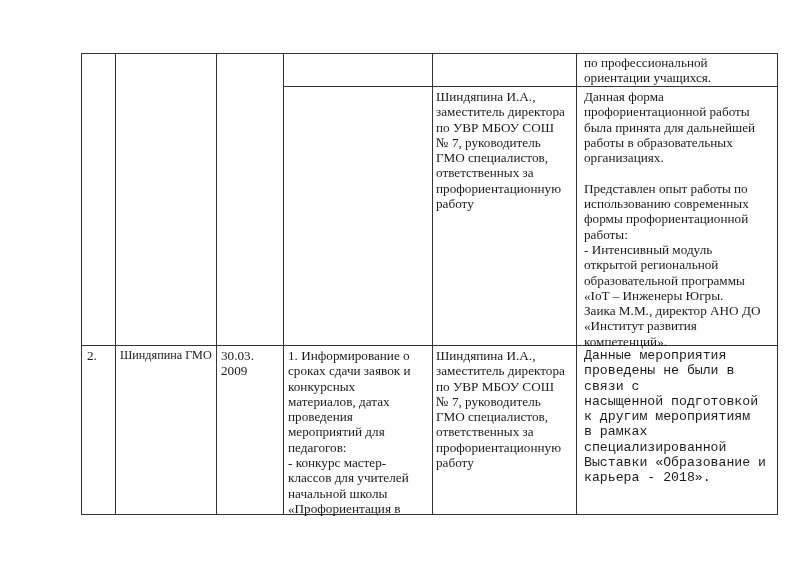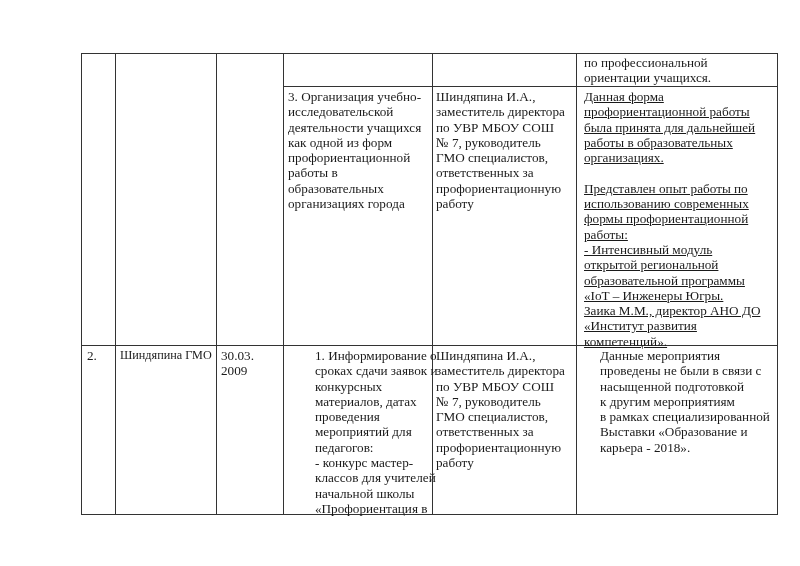--- a/index.html
+++ b/index.html
@@ -25,37 +25,29 @@
   <div class="vline" style="left:115px; top:53px; height:462px;"></div>
   <div class="vline" style="left:216px; top:53px; height:462px;"></div>
   <div class="vline" style="left:283px; top:53px; height:462px;"></div>
   <div class="vline" style="left:432px; top:53px; height:462px;"></div>
   <div class="vline" style="left:576px; top:53px; height:462px;"></div>
   <div class="vline" style="left:777px; top:53px; height:462px;"></div>
 
   <div class="cell" style="left:584px; top:55px; width:190px;">по профессиональной
 ориентации учащихся.</div>
 
-  <div class="cell" style="left:288px; top:89px; width:142px;">3. Организация учебно-
-исследовательской
-деятельности учащихся
-как одной из форм
-профориентационной
-работы в
-образовательных
-организациях города</div>
   <div class="cell" style="left:436px; top:89px; width:140px;">Шиндяпина И.А.,
 заместитель директора
 по УВР МБОУ СОШ
 № 7, руководитель
 ГМО специалистов,
 ответственных за
 профориентационную
 работу</div>
-  <div class="cell" style="left:584px; top:89px; width:192px;text-decoration:underline;">Данная форма
+  <div class="cell" style="left:584px; top:89px; width:192px;">Данная форма
 профориентационной работы
 была принята для дальнейшей
 работы в образовательных
 организациях.
 
 Представлен опыт работы по
 использованию современных
 формы профориентационной
 работы:
  - Интенсивный модуль
@@ -63,39 +55,39 @@
 образовательной программы
 «IoT – Инженеры Югры.
 Заика М.М., директор АНО ДО
 «Институт развития
 компетенций».</div>
 
   <div class="cell" style="left:87px; top:348px; width:26px;">2.</div>
   <div class="cell" style="left:120px; top:348px; width:96px; font-size:12.2px;">Шиндяпина ГМО</div>
   <div class="cell" style="left:221px; top:348px; width:60px;">30.03.
 2009</div>
-  <div class="cell" style="left:288px; top:348px; width:142px;margin-left:27px;">1. Информирование о
+  <div class="cell" style="left:288px; top:348px; width:142px;">1. Информирование о
 сроках сдачи заявок и
 конкурсных
 материалов, датах
 проведения
 мероприятий для
 педагогов:
 - конкурс мастер-
 классов для учителей
 начальной школы
 «Профориентация в</div>
   <div class="cell" style="left:436px; top:348px; width:140px;">Шиндяпина И.А.,
 заместитель директора
 по УВР МБОУ СОШ
 № 7, руководитель
 ГМО специалистов,
 ответственных за
 профориентационную
 работу</div>
-  <div class="cell" style="left:600px; top:348px; width:192px;">Данные мероприятия
+  <div class="cell" style="left:584px; top:348px; width:192px;font-family:Liberation Mono, monospace;">Данные мероприятия
 проведены не были в связи с
 насыщенной подготовкой
 к другим мероприятиям
 в рамках специализированной
 Выставки «Образование и
 карьера - 2018».</div>
 </div>
 
 </body></html>

